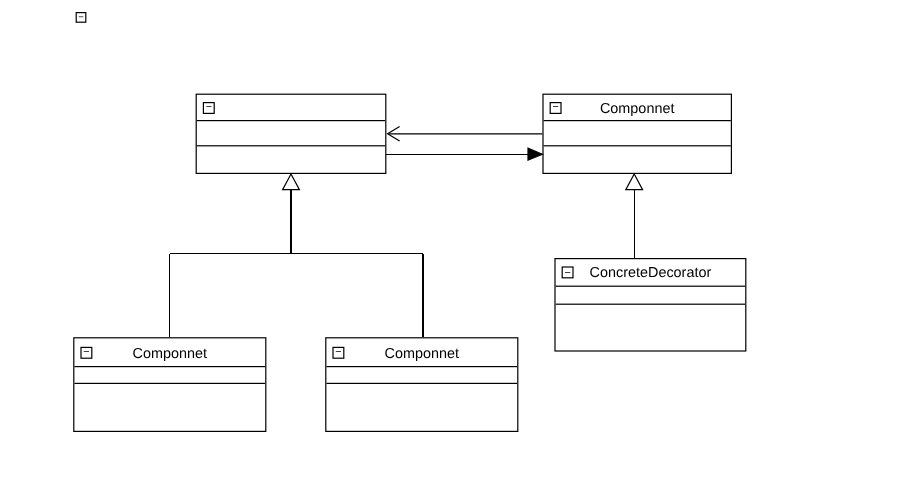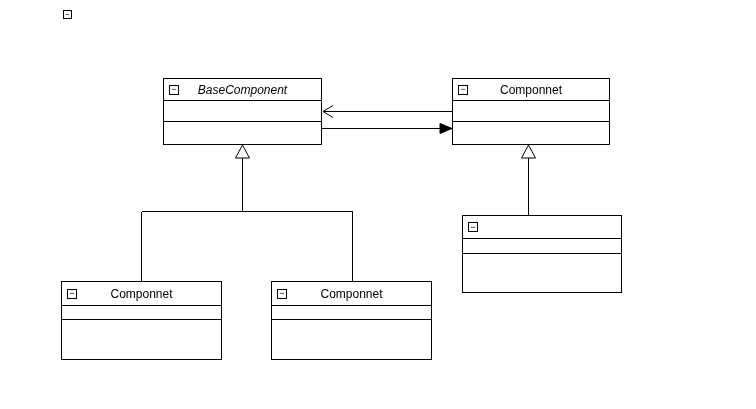--- a/index.html
+++ b/index.html
@@ -75,38 +75,38 @@
 </head>
 <body>
 
 <div class="canvas">
 
   <div class="corner-marker">−</div>
 
   <div class="uml-class" style="left:163px; top:78px; width:159px; height:67px;">
     <div class="uml-header" style="height:22px;">
       <span class="collapse-icon">−</span>
-      <span class="uml-title abstract">BaseComponent</span>
     </div>
     <div class="uml-attrs" style="height:21px;"></div>
     <div class="uml-methods"></div>
   </div>
 
   <div class="uml-class" style="left:452px; top:78px; width:158px; height:67px;">
     <div class="uml-header" style="height:22px;">
       <span class="collapse-icon">−</span>
       <span class="uml-title">Componnet</span>
     </div>
     <div class="uml-attrs" style="height:21px;"></div>
     <div class="uml-methods"></div>
   </div>
 
   <div class="uml-class" style="left:462px; top:215px; width:160px; height:78px;">
     <div class="uml-header" style="height:23px;">
       <span class="collapse-icon">−</span>
+      <span class="uml-title">ConcreteDecorator</span>
     </div>
     <div class="uml-attrs" style="height:15px;"></div>
     <div class="uml-methods"></div>
   </div>
 
   <div class="uml-class" style="left:61px; top:281px; width:161px; height:79px;">
     <div class="uml-header" style="height:24px;">
       <span class="collapse-icon">−</span>
       <span class="uml-title">Componnet</span>
     </div>

